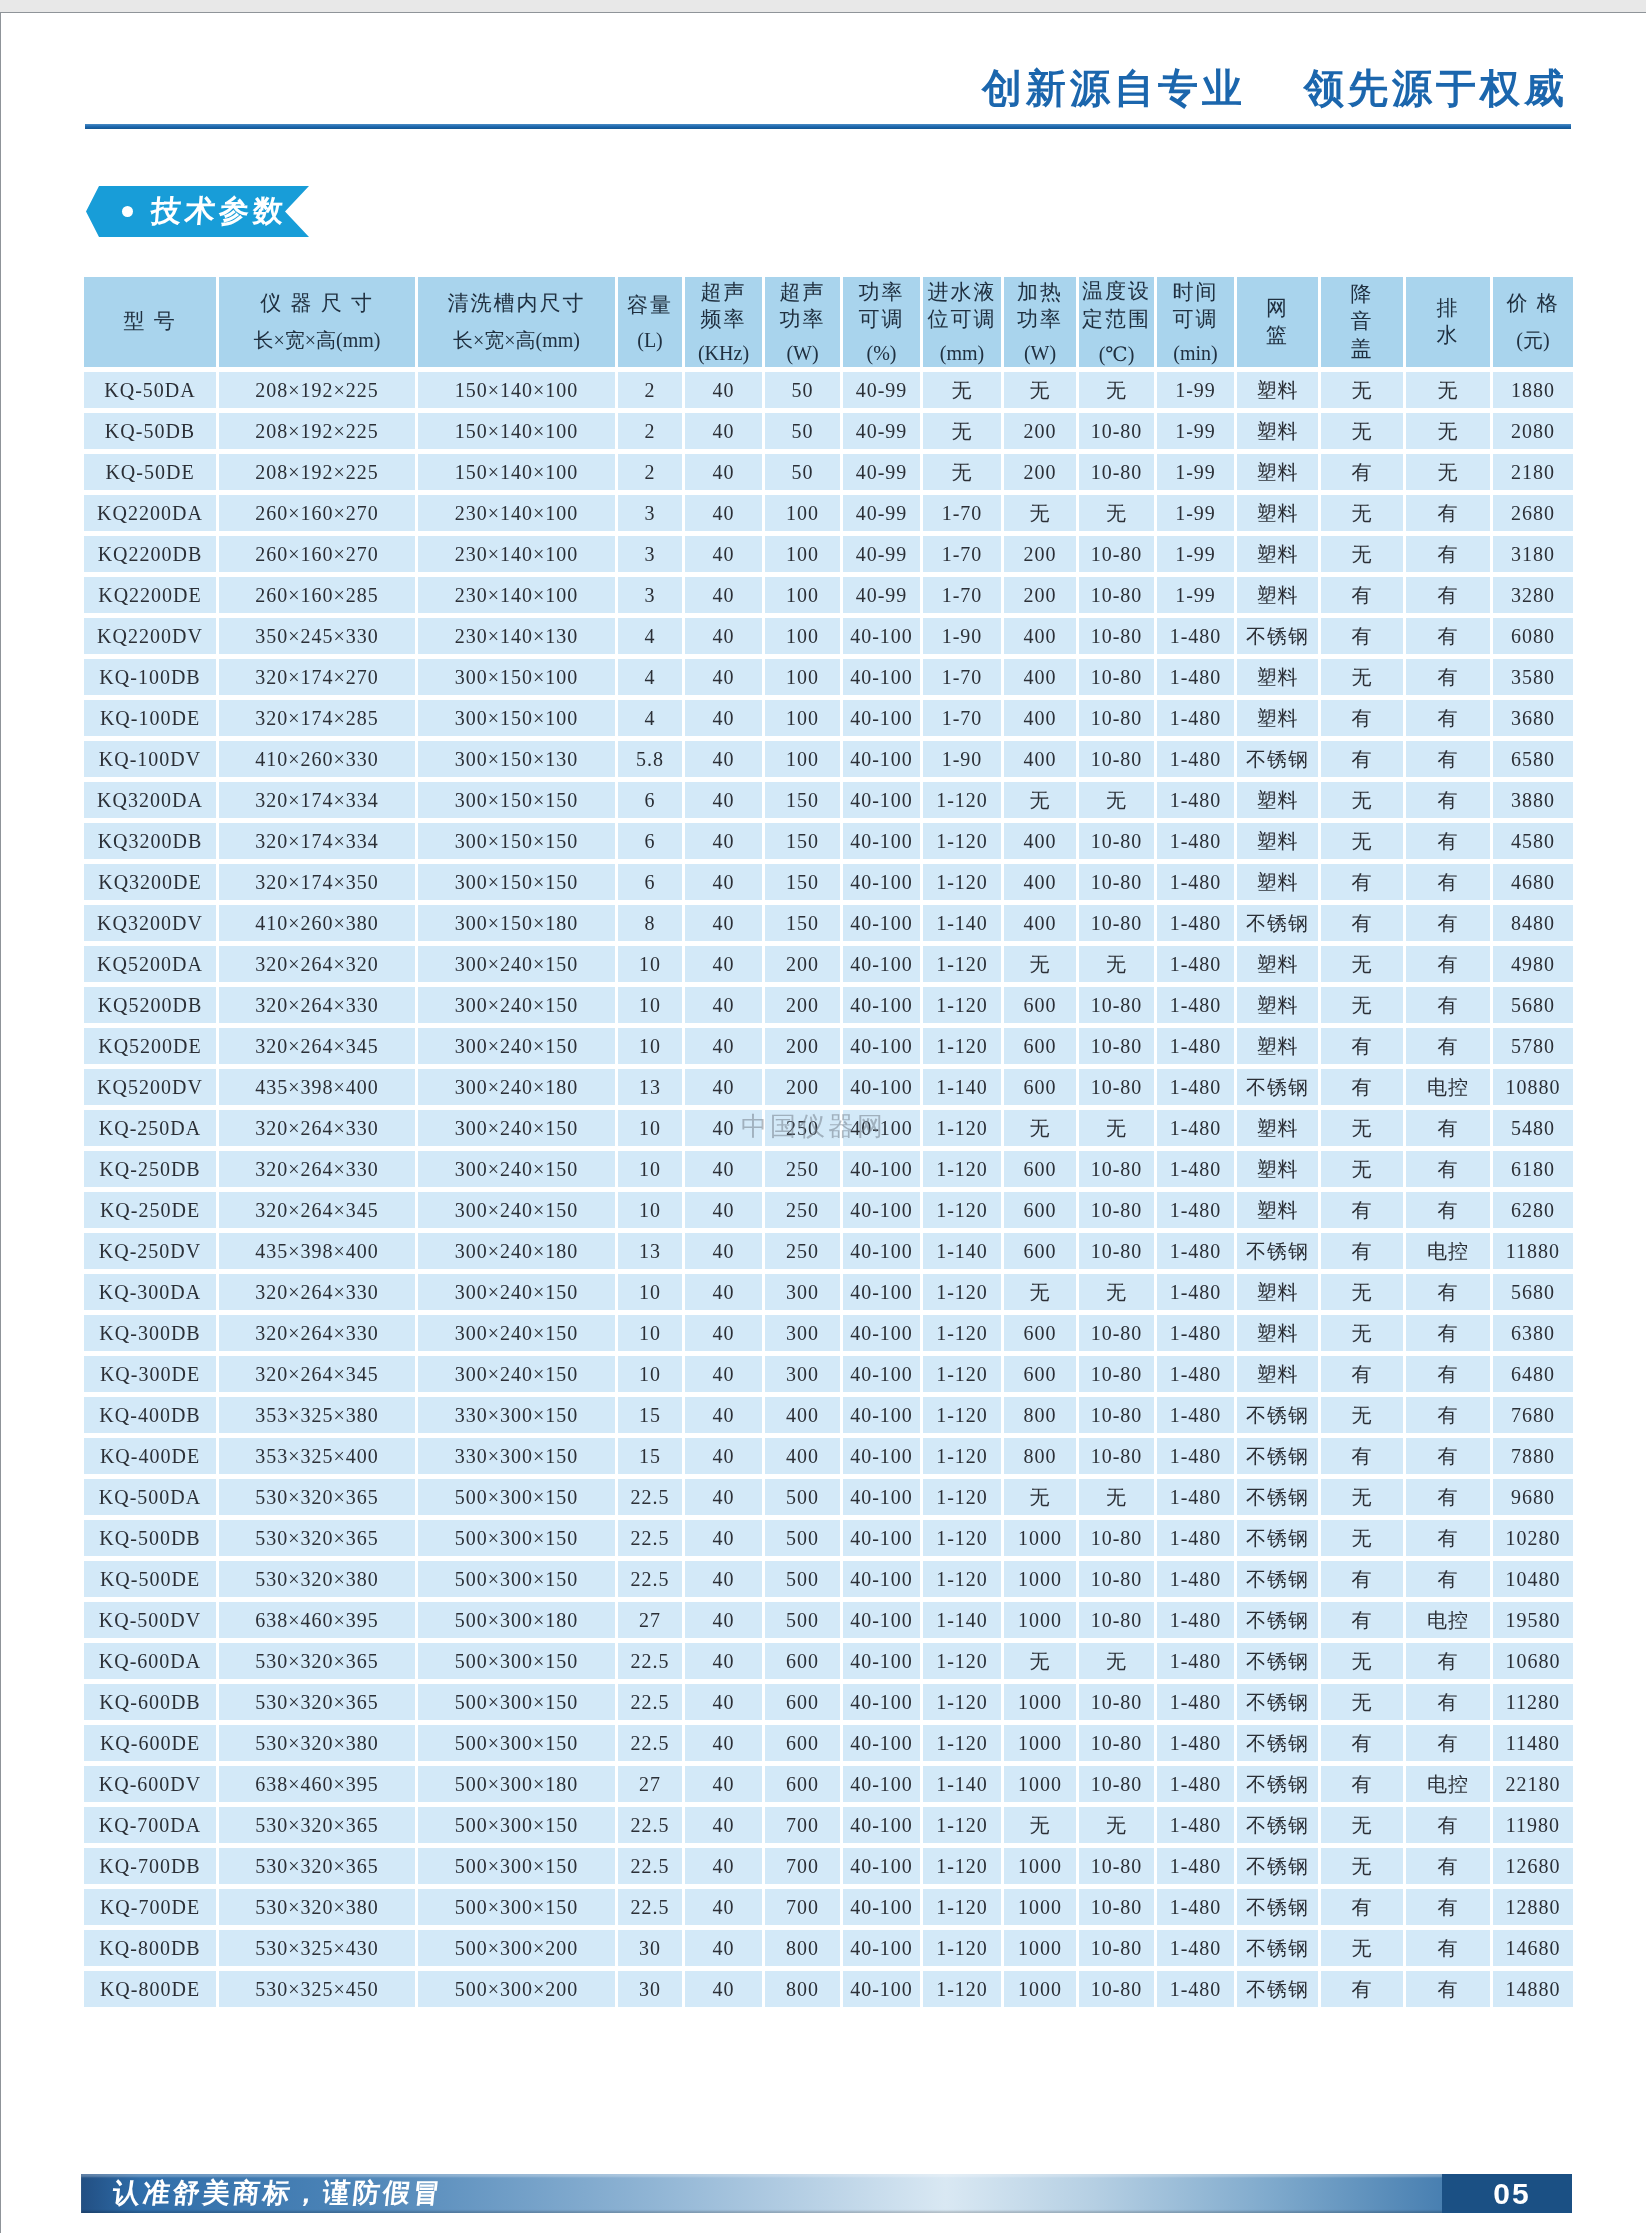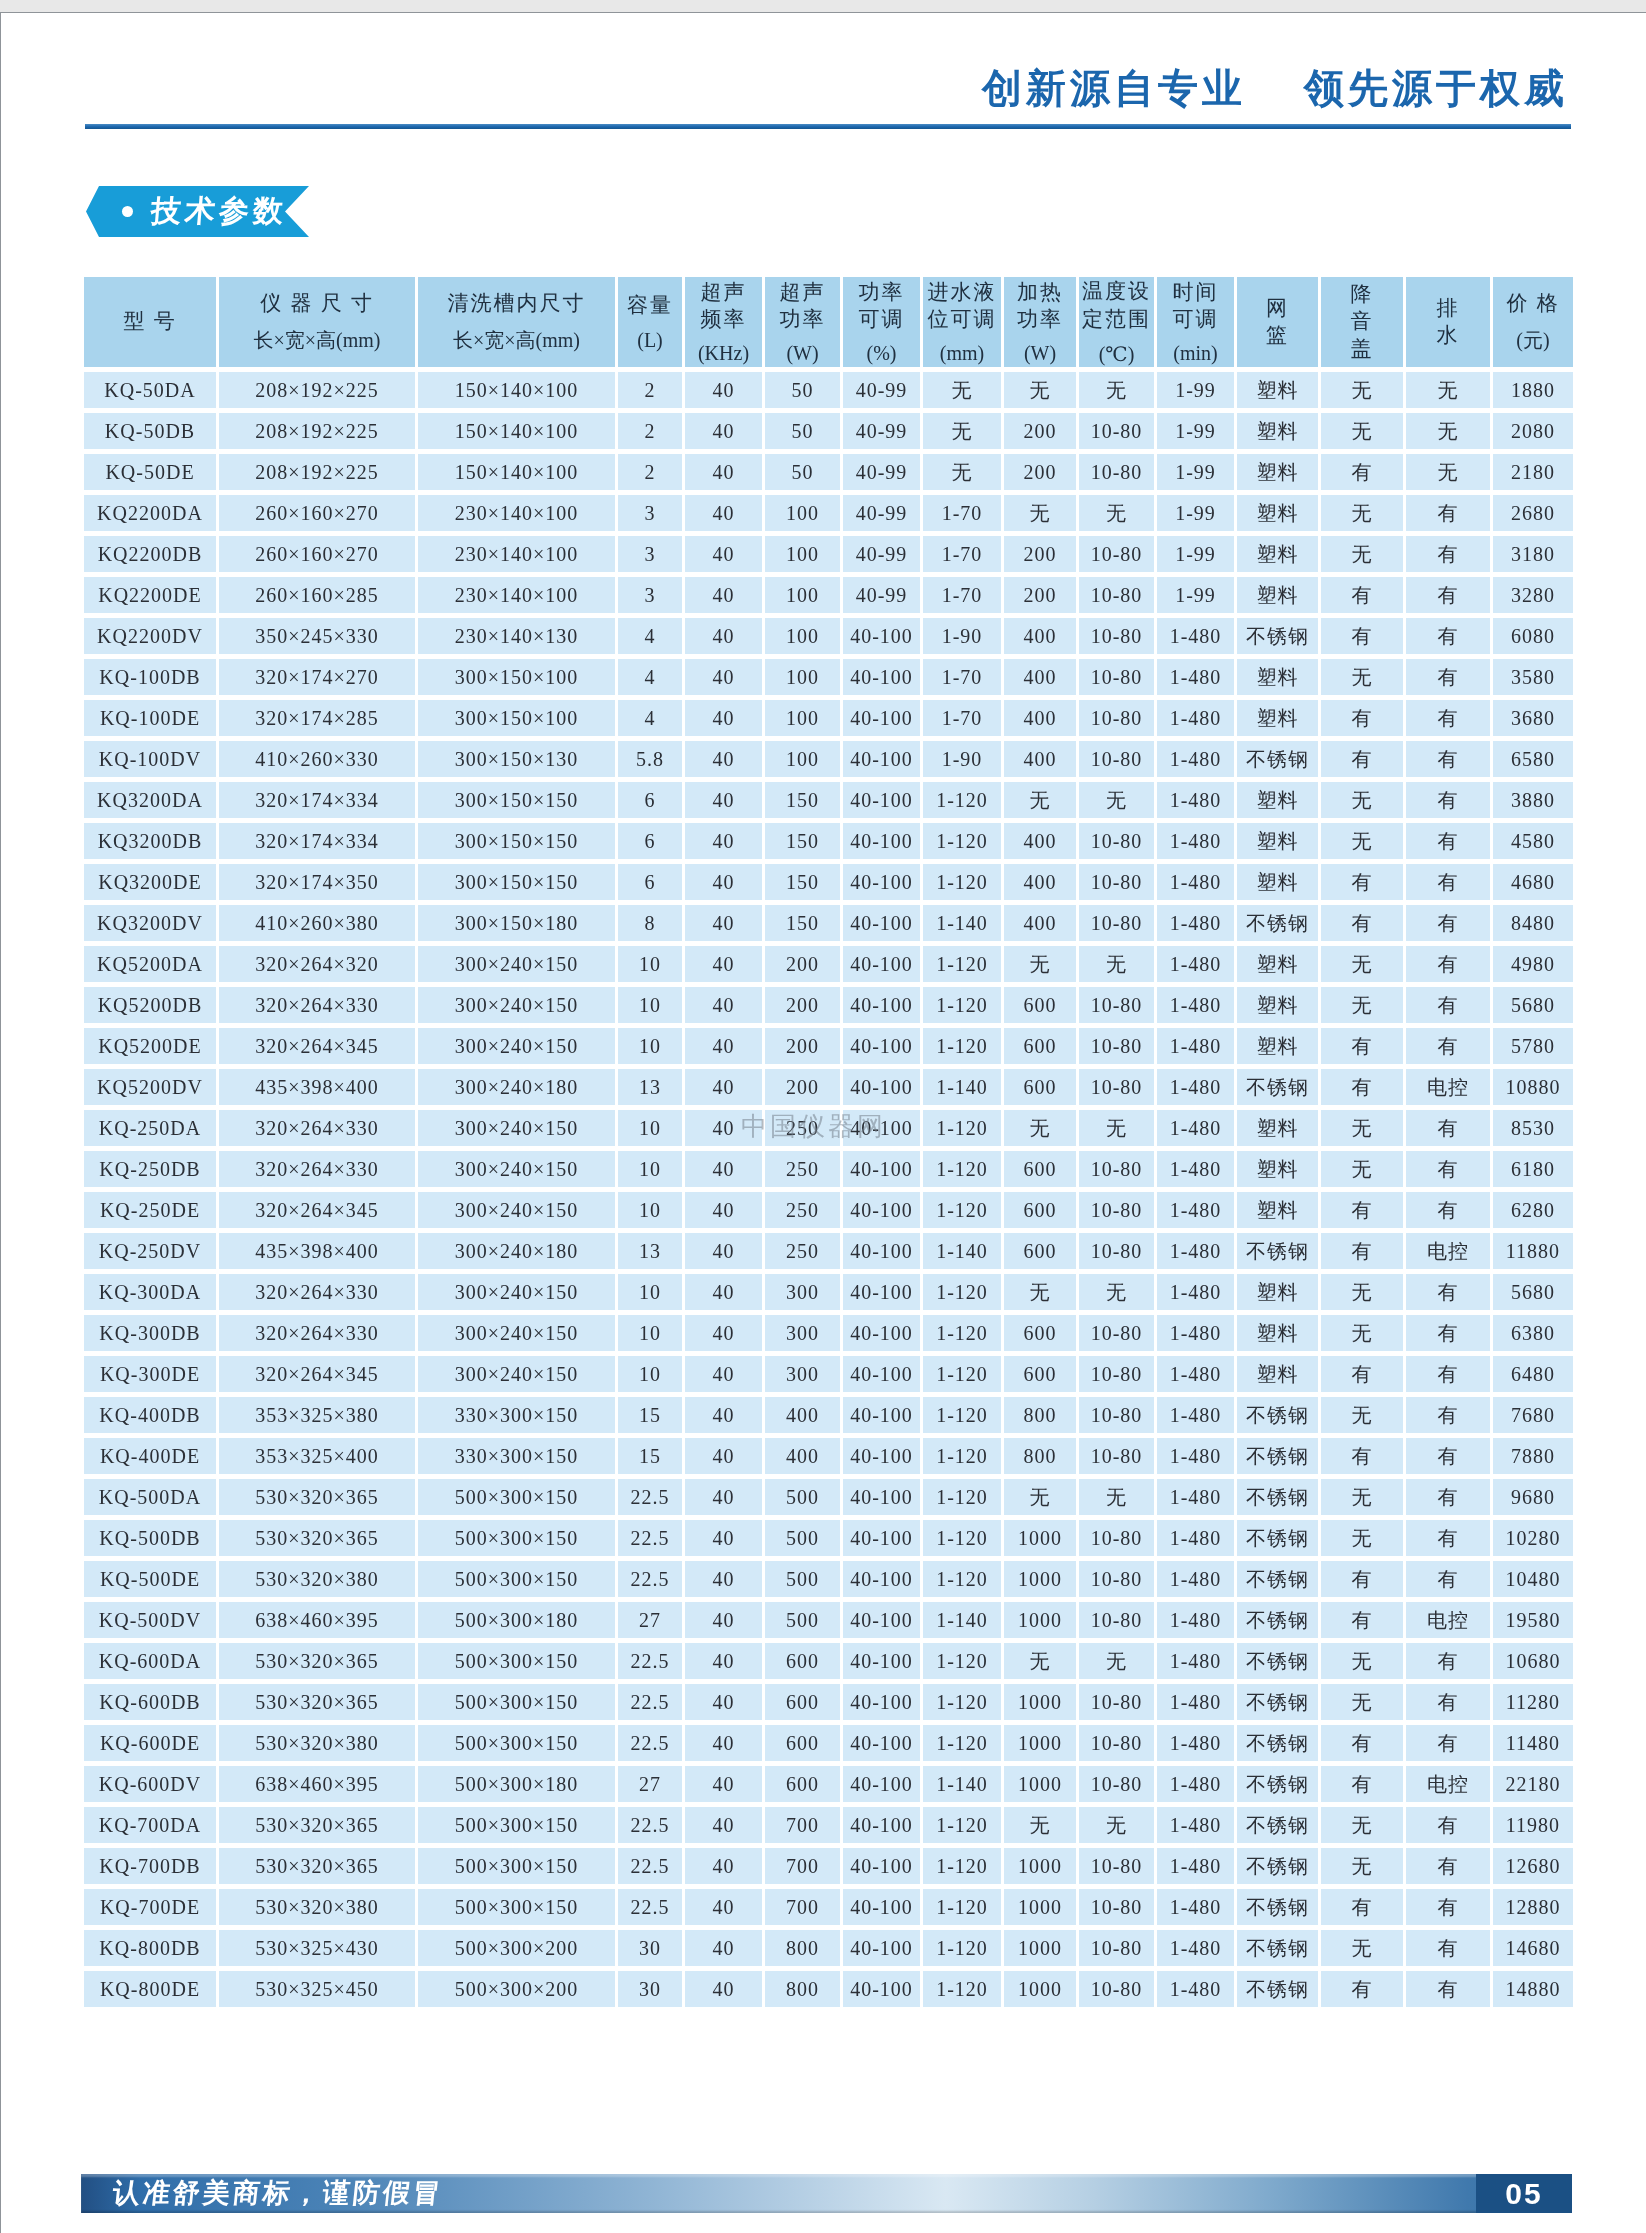--- a/index.html
+++ b/index.html
@@ -68,22 +68,22 @@
     background:linear-gradient(90deg,#224f83 0%,#2f6da9 4%,#4c84b7 18%,
       #8fb4d4 38%,#d9e8f3 58%,#b5cfe3 68%,#7ea9cc 80%,#4079ad 93%,#2f6da9 100%);
     box-shadow:inset 0 3px 2px rgba(255,255,255,.28), inset 0 -2px 2px rgba(0,0,0,.18);
   }
   .footer .ftext{
     position:absolute; left:32px; top:0; height:39px; line-height:39px;
     color:#ffffff; font-size:27px; font-weight:bold; letter-spacing:3px;
     transform:skewX(-6deg); white-space:nowrap;
   }
   .footer .fblock{
-    position:absolute; right:0; top:0; width:96px; height:39px;
-    background:#1b5084; display:flex; align-items:center; justify-content:center;
+    position:absolute; right:0; top:0; width:120px; height:39px;
+    background:#1b5084; display:flex; align-items:center; justify-content:center;padding-left:10px;
   }
   .footer .fpage{
     color:#ffffff; font-size:30px; font-weight:bold; letter-spacing:2px;
   }
 </style>
 </head>
 <body>
 
 <div class="page">
 
@@ -503,21 +503,21 @@
             <td>40</td>
             <td>250</td>
             <td>40-100</td>
             <td>1-120</td>
             <td>无</td>
             <td>无</td>
             <td>1-480</td>
             <td>塑料</td>
             <td>无</td>
             <td>有</td>
-            <td>8530</td>
+            <td>5480</td>
           </tr>
           <tr>
             <td>KQ-250DB</td>
             <td>320×264×330</td>
             <td>300×240×150</td>
             <td>10</td>
             <td>40</td>
             <td>250</td>
             <td>40-100</td>
             <td>1-120</td>

